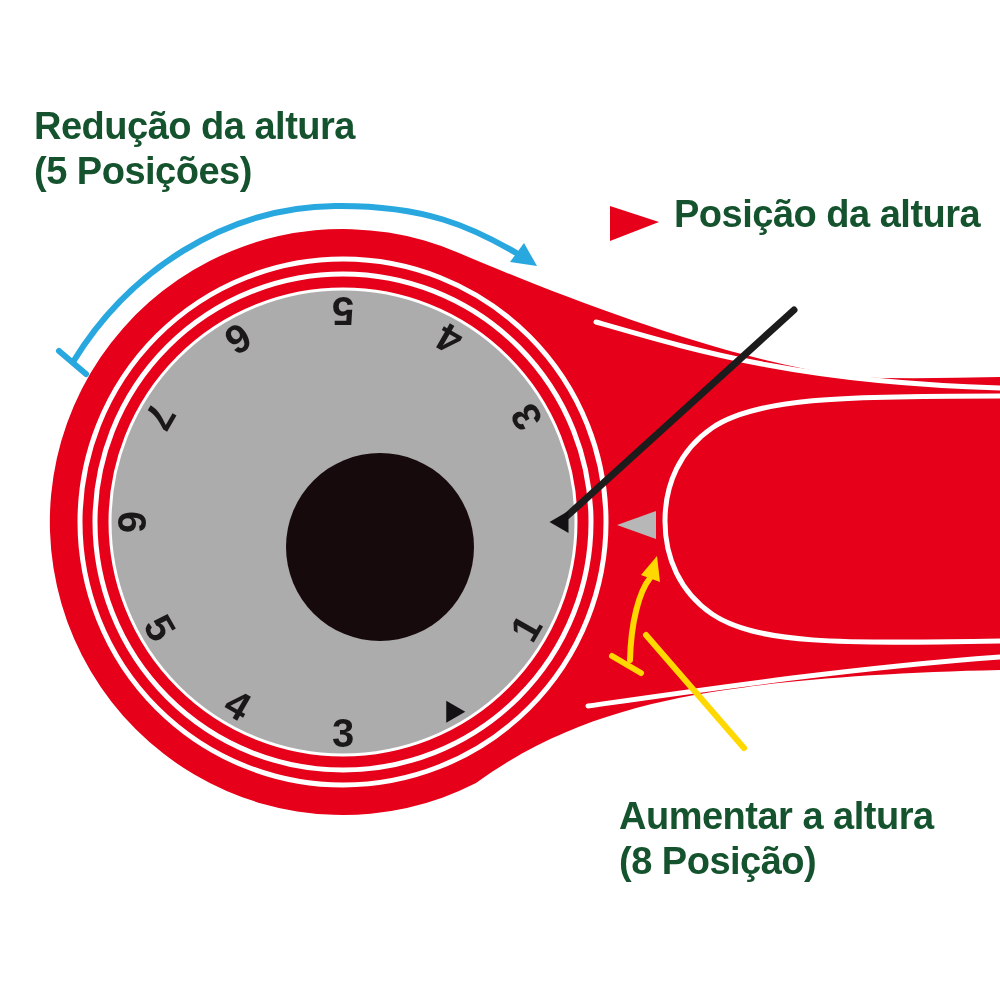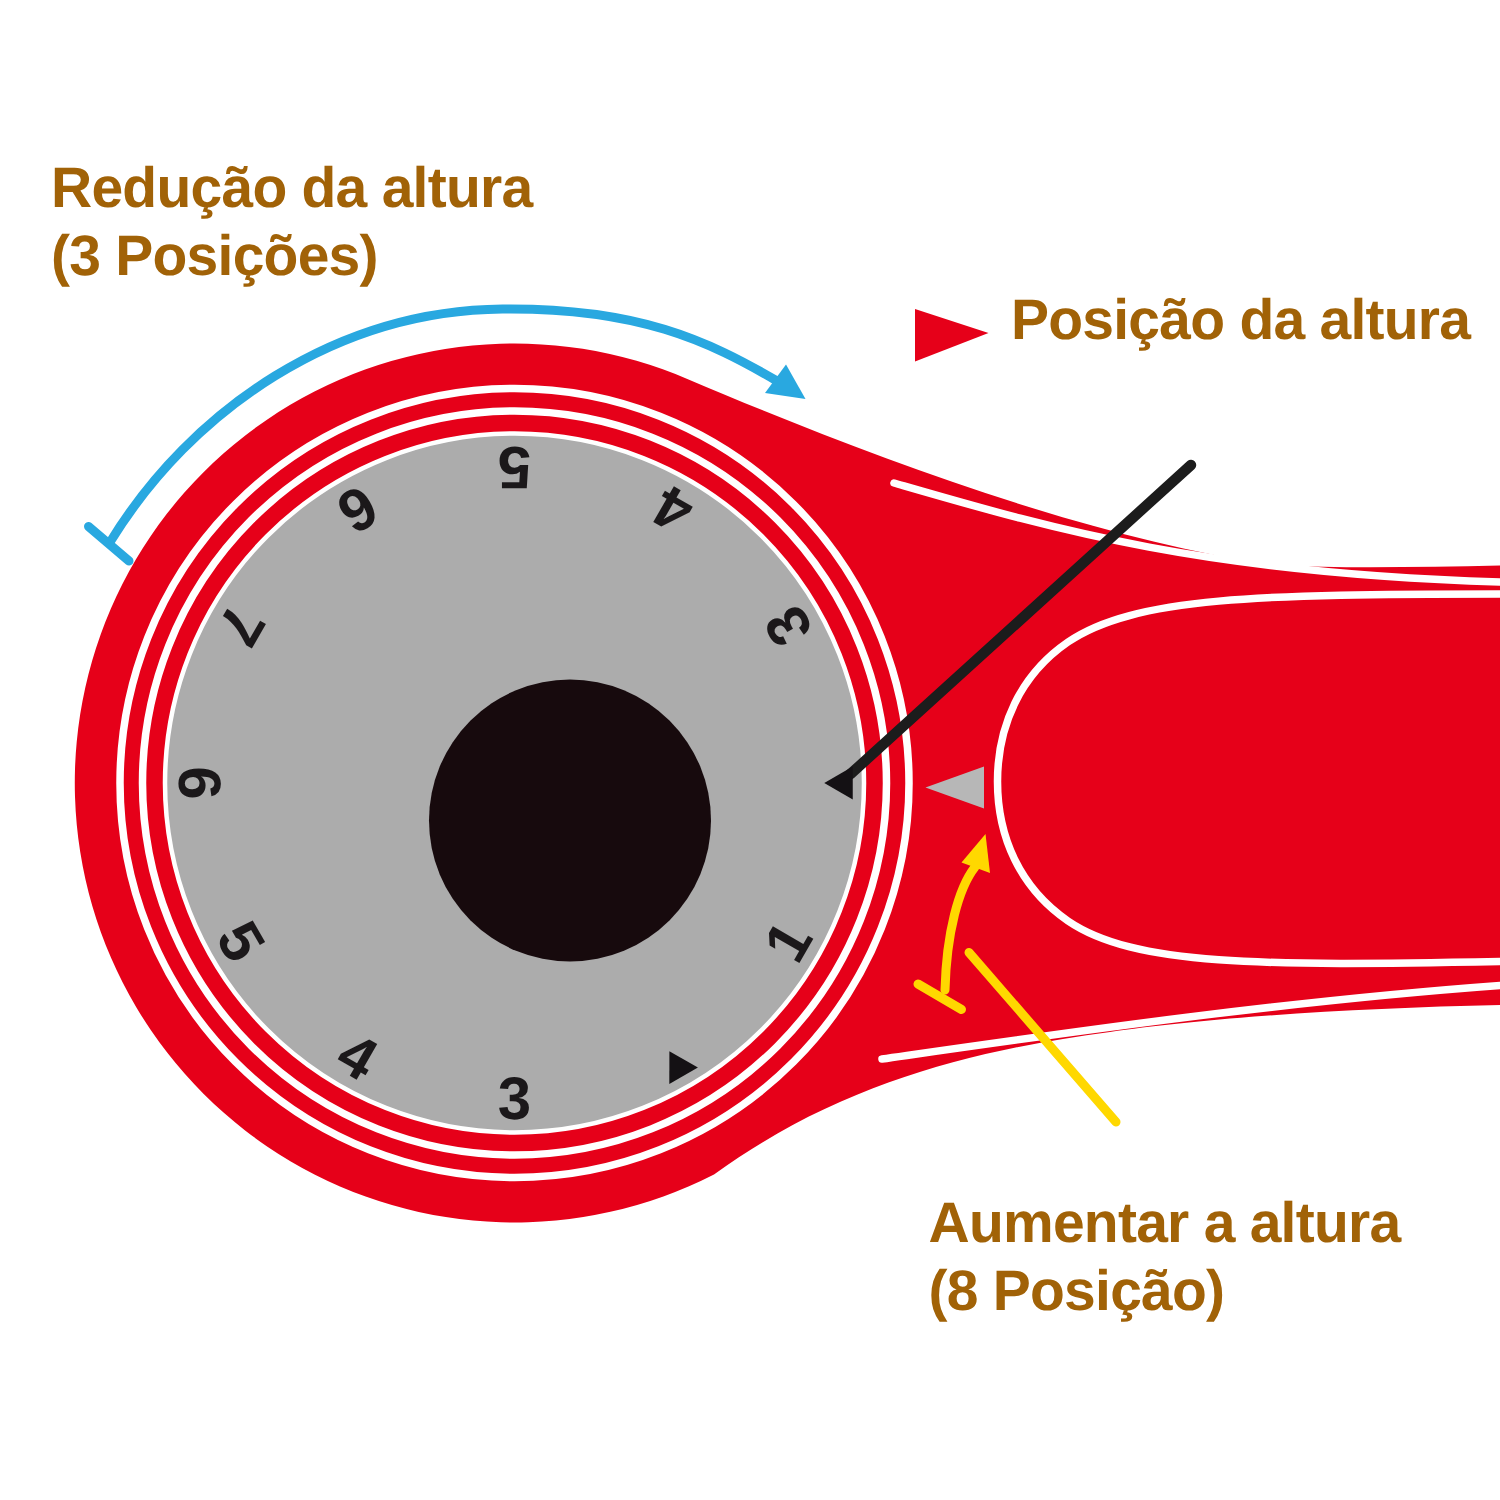--- a/index.html
+++ b/index.html
@@ -2,21 +2,21 @@
 <html><head>
 <meta charset="utf-8">
 <style>
   html,body{margin:0;padding:0;background:#ffffff;}
   #stage{
     position:relative;width:1000px;height:1000px;background:#ffffff;overflow:hidden;
     font-family:"Liberation Sans", sans-serif;
   }
   #diagram-svg{position:absolute;left:0;top:0;}
   .caption{
-    position:absolute;color:#a16207;font-weight:bold;font-size:38px;line-height:1.18;
+    position:absolute;color:#14532d;font-weight:bold;font-size:38px;line-height:1.18;
     letter-spacing:-0.5px;white-space:pre;
   }
   #caption-reduce{left:34px;top:104px;}
   #caption-standard{left:674px;top:192px;text-align:center;}
   #caption-increase{left:619px;top:794px;}
   .dial-num{
     position:absolute;color:#1b181a;font-weight:bold;font-size:40px;line-height:1;
   }
   .dial-mark{
     position:absolute;width:0;height:0;
@@ -80,19 +80,19 @@
       <span class="dial-num" style="left: 343px; top: 733px; transform: translate(-50%, -50%) rotate(360deg);">3</span>
       <span class="dial-num" style="left: 237.5px; top: 704.731px; transform: translate(-50%, -50%) rotate(390deg);">4</span>
       <span class="dial-num" style="left: 160.269px; top: 627.5px; transform: translate(-50%, -50%) rotate(420deg);">5</span>
       <span class="dial-num" style="left: 132px; top: 522px; transform: translate(-50%, -50%) rotate(450deg);">6</span>
       <span class="dial-num" style="left: 160.269px; top: 416.5px; transform: translate(-50%, -50%) rotate(480deg);">7</span>
       <span class="dial-num" style="left: 237.5px; top: 339.269px; transform: translate(-50%, -50%) rotate(510deg);">6</span>
       <span class="dial-mark" style="left: 559px; top: 522px; transform: translate(-50%, -50%) rotate(270deg);"></span>
       <span class="dial-mark" style="left: 451px; top: 709.061px; transform: translate(-50%, -50%) rotate(330deg);"></span>
     </div>
 
-  <div class="caption" id="caption-reduce"><span>Redução da altura</span><br><span>(3 Posições)</span></div>
+  <div class="caption" id="caption-reduce"><span>Redução da altura</span><br><span>(5 Posições)</span></div>
 
   <div class="caption" id="caption-standard"><span>Posição da altura</span><br></div>
 
   <div class="caption" id="caption-increase"><span>Aumentar a altura</span><br><span>(8 Posição)</span></div>
 
 </div>
 
 </body></html>

